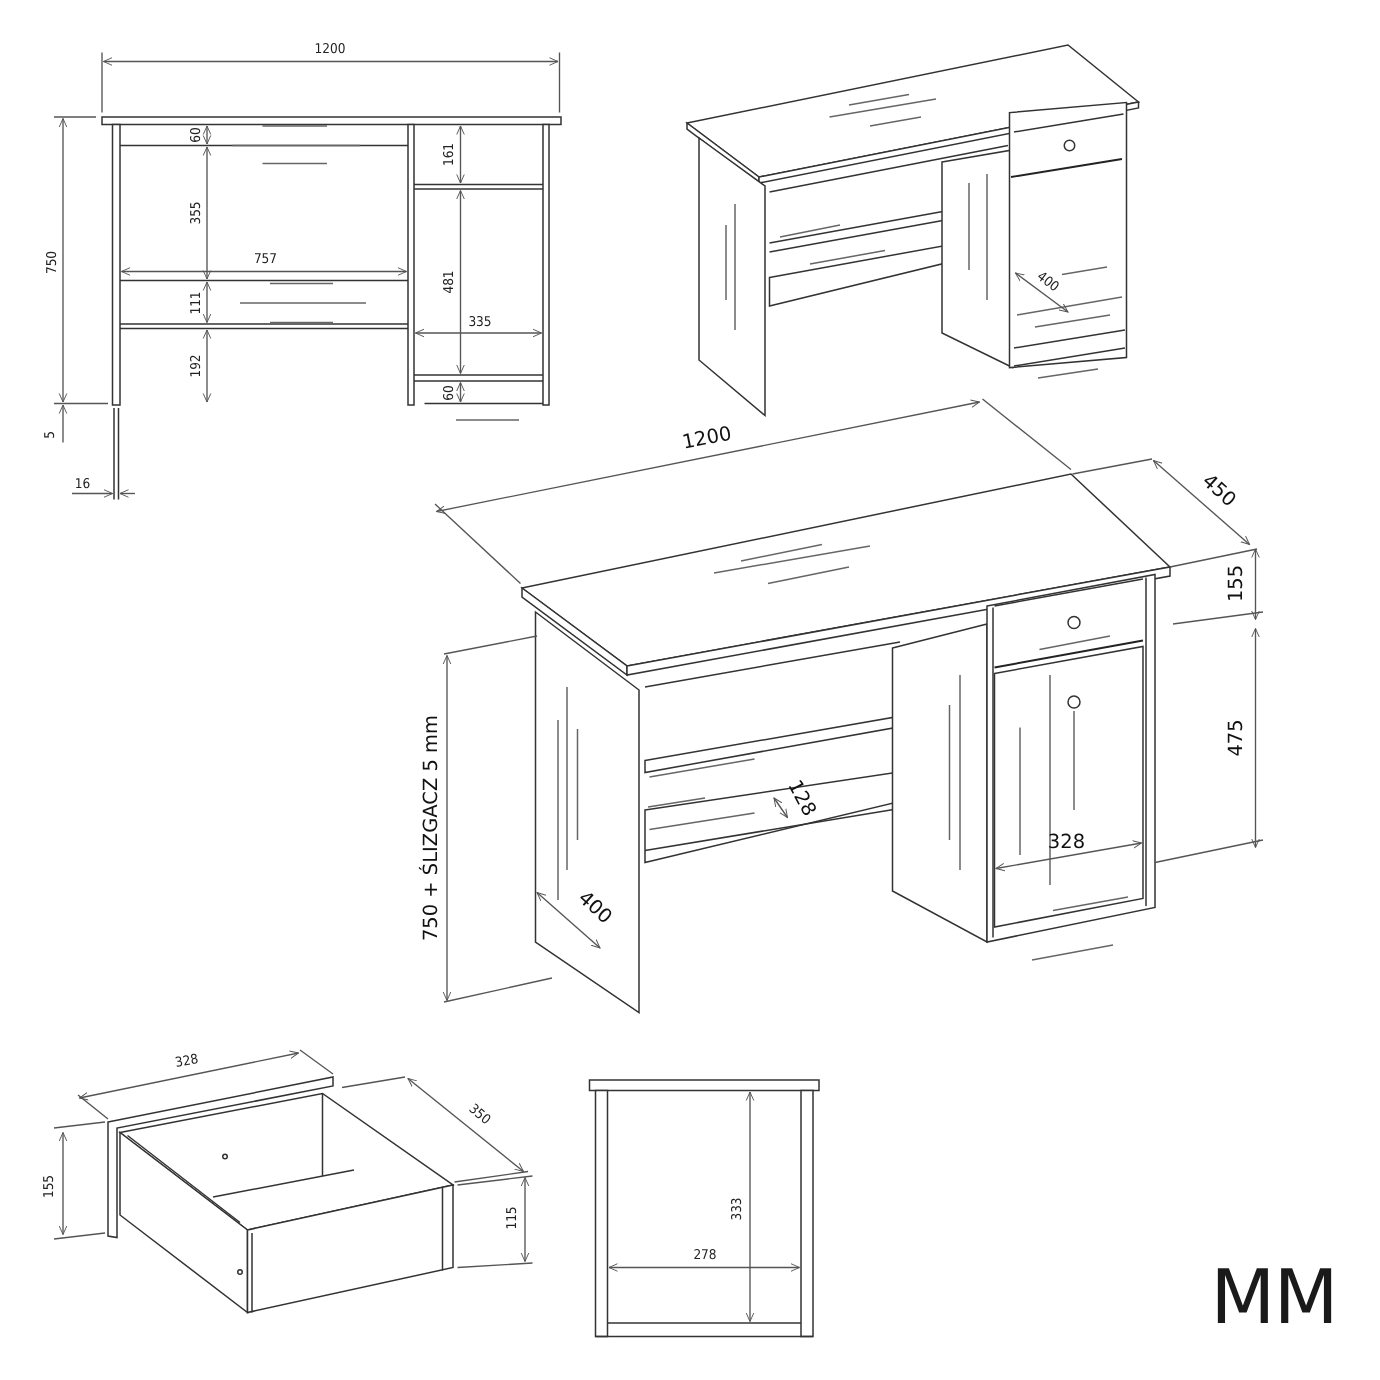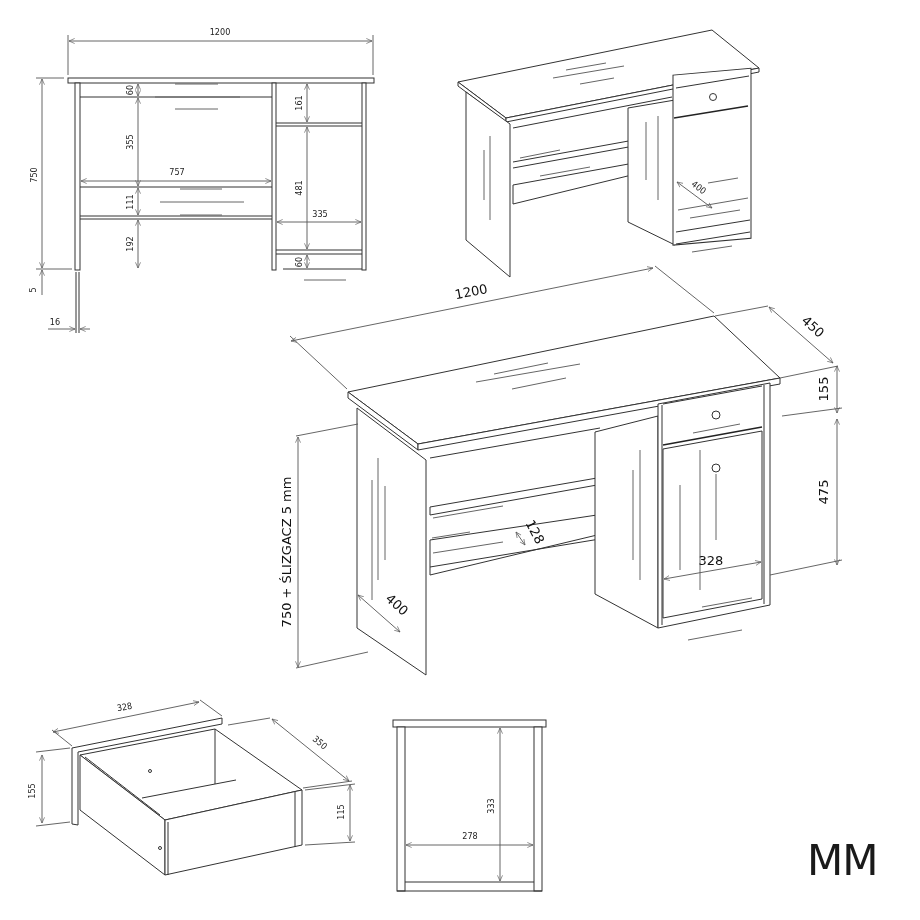--- a/index.html
+++ b/index.html
@@ -5,21 +5,21 @@
   html, body { margin: 0; padding: 0; background: #ffffff; }
   body { width: 920px; height: 920px; position: relative; overflow: hidden; font-family: "DejaVu Sans", sans-serif; }
   svg { position: absolute; left: 0; top: 0; }
   .ln { stroke: #333; stroke-width: 1; fill: none; }
   .th { stroke: #222; stroke-width: 1.3; fill: none; }
   .dim { stroke: #555; stroke-width: 0.9; fill: none; }
   .grey { stroke: #666; stroke-width: 1; fill: none; }
   .panel { fill: #ffffff; stroke: #333; stroke-width: 1; }
   .t-small { font-family: "DejaVu Sans Condensed", "DejaVu Sans", sans-serif; font-size: 9px; fill: #222; }
   .t-mid { font-family: "DejaVu Sans", sans-serif; font-size: 13px; fill: #111; }
-  .unit { position: absolute; left: 807px; top: 840px; font-family: "DejaVu Sans", sans-serif; font-size: 42px; color: #1a1a1a; letter-spacing: -1px; line-height: 1; }
+  .unit { position: absolute; left: 807px; top: 840px; font-family: "DejaVu Sans", sans-serif; font-size: 50px; color: #1a1a1a; letter-spacing: -1px; line-height: 1; }
 </style>
 </head>
 <body>
 
 <svg width="920" height="920" viewBox="0 0 920 920">
   <defs>
     <marker id="ar" viewBox="0 0 10 10" refX="9" refY="5" markerWidth="7" markerHeight="7" orient="auto-start-reverse">
       <path d="M0,1 L9,5 L0,9" fill="none" stroke="#555" stroke-width="1"></path>
     </marker>
   </defs>

